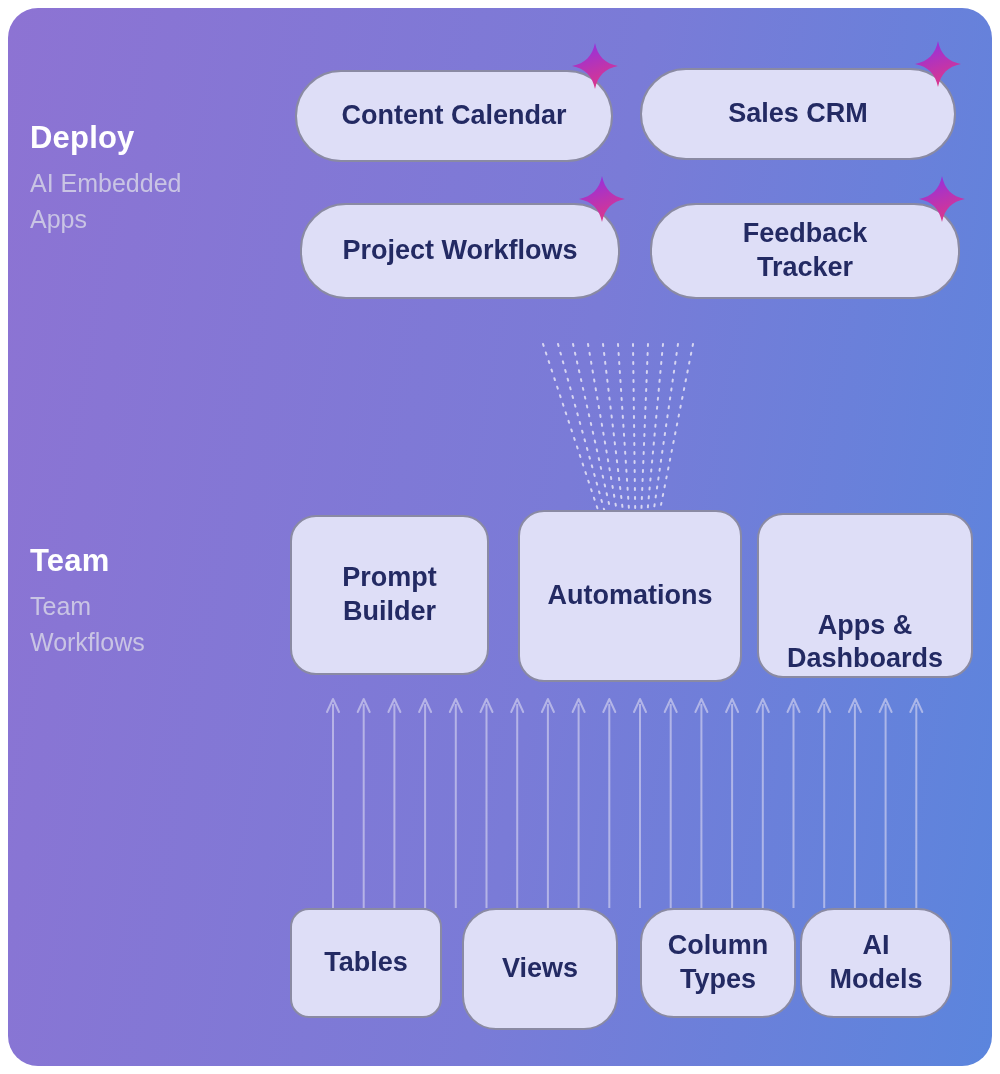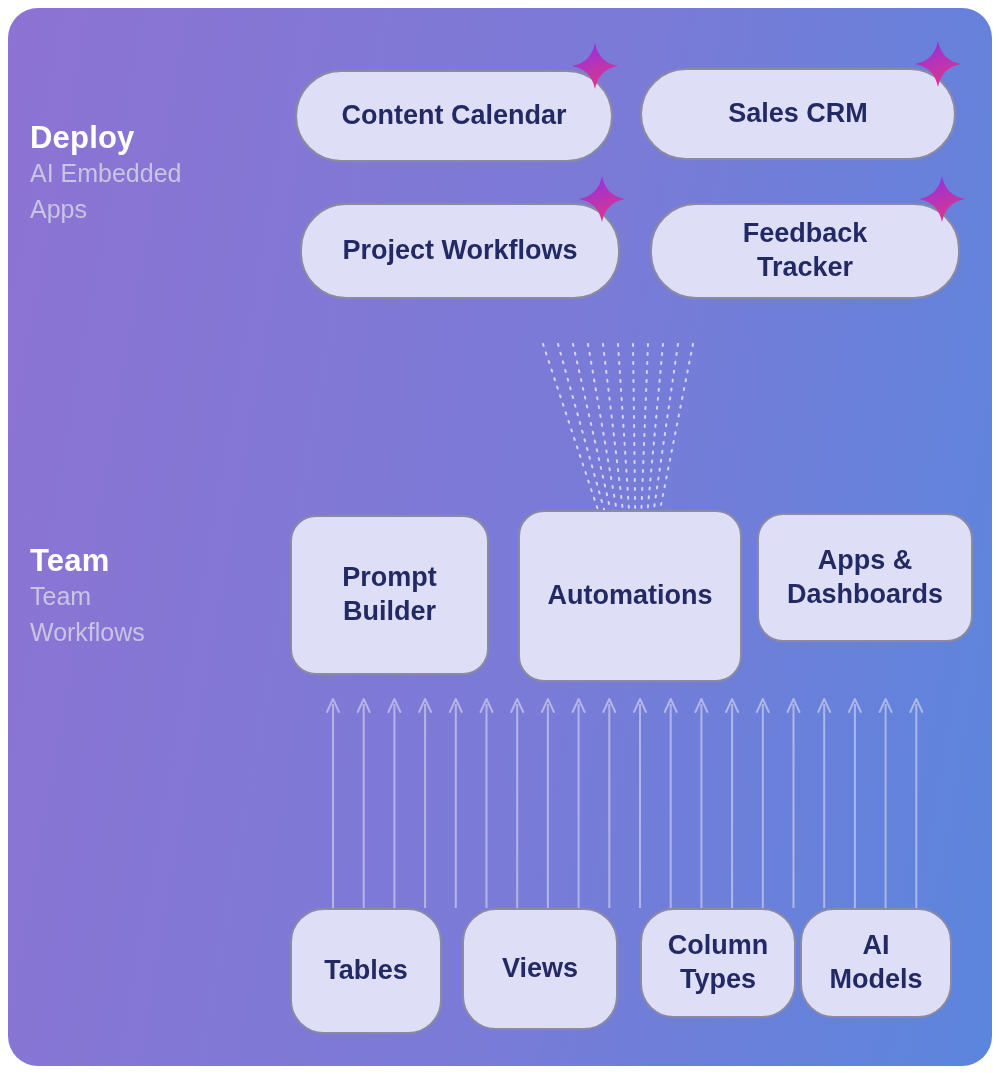--- a/index.html
+++ b/index.html
@@ -4,21 +4,21 @@
 <style>
   html,body{margin:0;padding:0;background:#ffffff;font-family:"Liberation Sans",sans-serif;}
   .stage{position:relative;width:1000px;height:1074px;background:#ffffff;overflow:hidden;}
   .panel{
     position:absolute;left:8px;top:8px;width:984px;height:1058px;
     border-radius:30px;
     background:linear-gradient(100deg,#8d73d3 0%,#7a7bd7 55%,#5b85dd 100%);
   }
   .section-label{position:absolute;left:22px;width:240px;}
   .heading{font-size:31px;font-weight:700;color:#ffffff;letter-spacing:.2px;}
-  .subheading{margin-top:0;font-size:25px;font-weight:500;color:#c9c4e4;line-height:1.42;white-space:pre-line;}
+  .subheading{margin-top:10px;font-size:25px;font-weight:500;color:#c9c4e4;line-height:1.42;white-space:pre-line;}
   .card{
     position:absolute;display:flex;align-items:center;justify-content:center;
     background:#dedef7;border:2px solid #8a8aa3;box-sizing:border-box;
     color:#232a63;font-weight:700;text-align:center;line-height:1.25;
   }
   .card-pill{border-radius:46px;font-size:27px;}
   .card-mid{border-radius:26px;font-size:27px;}
   .card-small{border-radius:34px;font-size:27px;}
   .card .card-label{padding:0 18px;}
   .sparkle{position:absolute;top:-30px;right:-8px;width:48px;height:48px;}
@@ -104,21 +104,21 @@
       <div class="subheading">Team
 Workflows</div>
     </div>
 
     <div class="card card-mid" style="left:282px;top:507px;width:199px;height:160px;text-align:center;">
       <span class="card-label" style="max-width:150px">Prompt Builder</span>
     </div>
     <div class="card card-mid" style="left:510px;top:502px;width:224px;height:172px;">
       <span class="card-label">Automations</span>
     </div>
-    <div class="card card-mid" style="left:749px;top:505px;width:216px;height:129px;">
+    <div class="card card-mid" style="left:749px;top:505px;width:216px;height:165px;align-items:flex-end;">
       <span class="card-label" style="max-width:180px">Apps &amp; Dashboards</span>
     </div>
 
     <svg class="arrows-svg" id="arrow-lines" style="position:absolute;left:0;top:682px;" width="984" height="222">
         <line x1="325" y1="218" x2="325" y2="14"></line>
         <path d="M 319 22 L 325 9 L 331 22"></path>
         <line x1="355.7" y1="218" x2="355.7" y2="14"></line>
         <path d="M 349.7 22 L 355.7 9 L 361.7 22"></path>
         <line x1="386.4" y1="218" x2="386.4" y2="14"></line>
         <path d="M 380.4 22 L 386.4 9 L 392.4 22"></path>
@@ -152,21 +152,21 @@
         <path d="M 810.2 22 L 816.2 9 L 822.2 22"></path>
         <line x1="846.9" y1="218" x2="846.9" y2="14"></line>
         <path d="M 840.9 22 L 846.9 9 L 852.9 22"></path>
         <line x1="877.6" y1="218" x2="877.6" y2="14"></line>
         <path d="M 871.6 22 L 877.6 9 L 883.6 22"></path>
         <line x1="908.3" y1="218" x2="908.3" y2="14"></line>
         <path d="M 902.3 22 L 908.3 9 L 914.3 22"></path>
       </svg>
 
 
-    <div class="card card-small" style="left:282px;top:900px;width:152px;height:126px;">
+    <div class="card card-small" style="left:282px;top:900px;width:152px;height:110px;border-radius:19px;">
       <span class="card-label">Tables</span>
     </div>
     <div class="card card-small" style="left:454px;top:900px;width:156px;height:122px;">
       <span class="card-label">Views</span>
     </div>
     <div class="card card-small" style="left:632px;top:900px;width:156px;height:110px;">
       <span class="card-label" style="max-width:110px">Column Types</span>
     </div>
     <div class="card card-small" style="left:792px;top:900px;width:152px;height:110px;">
       <span class="card-label" style="max-width:100px">AI Models</span>

